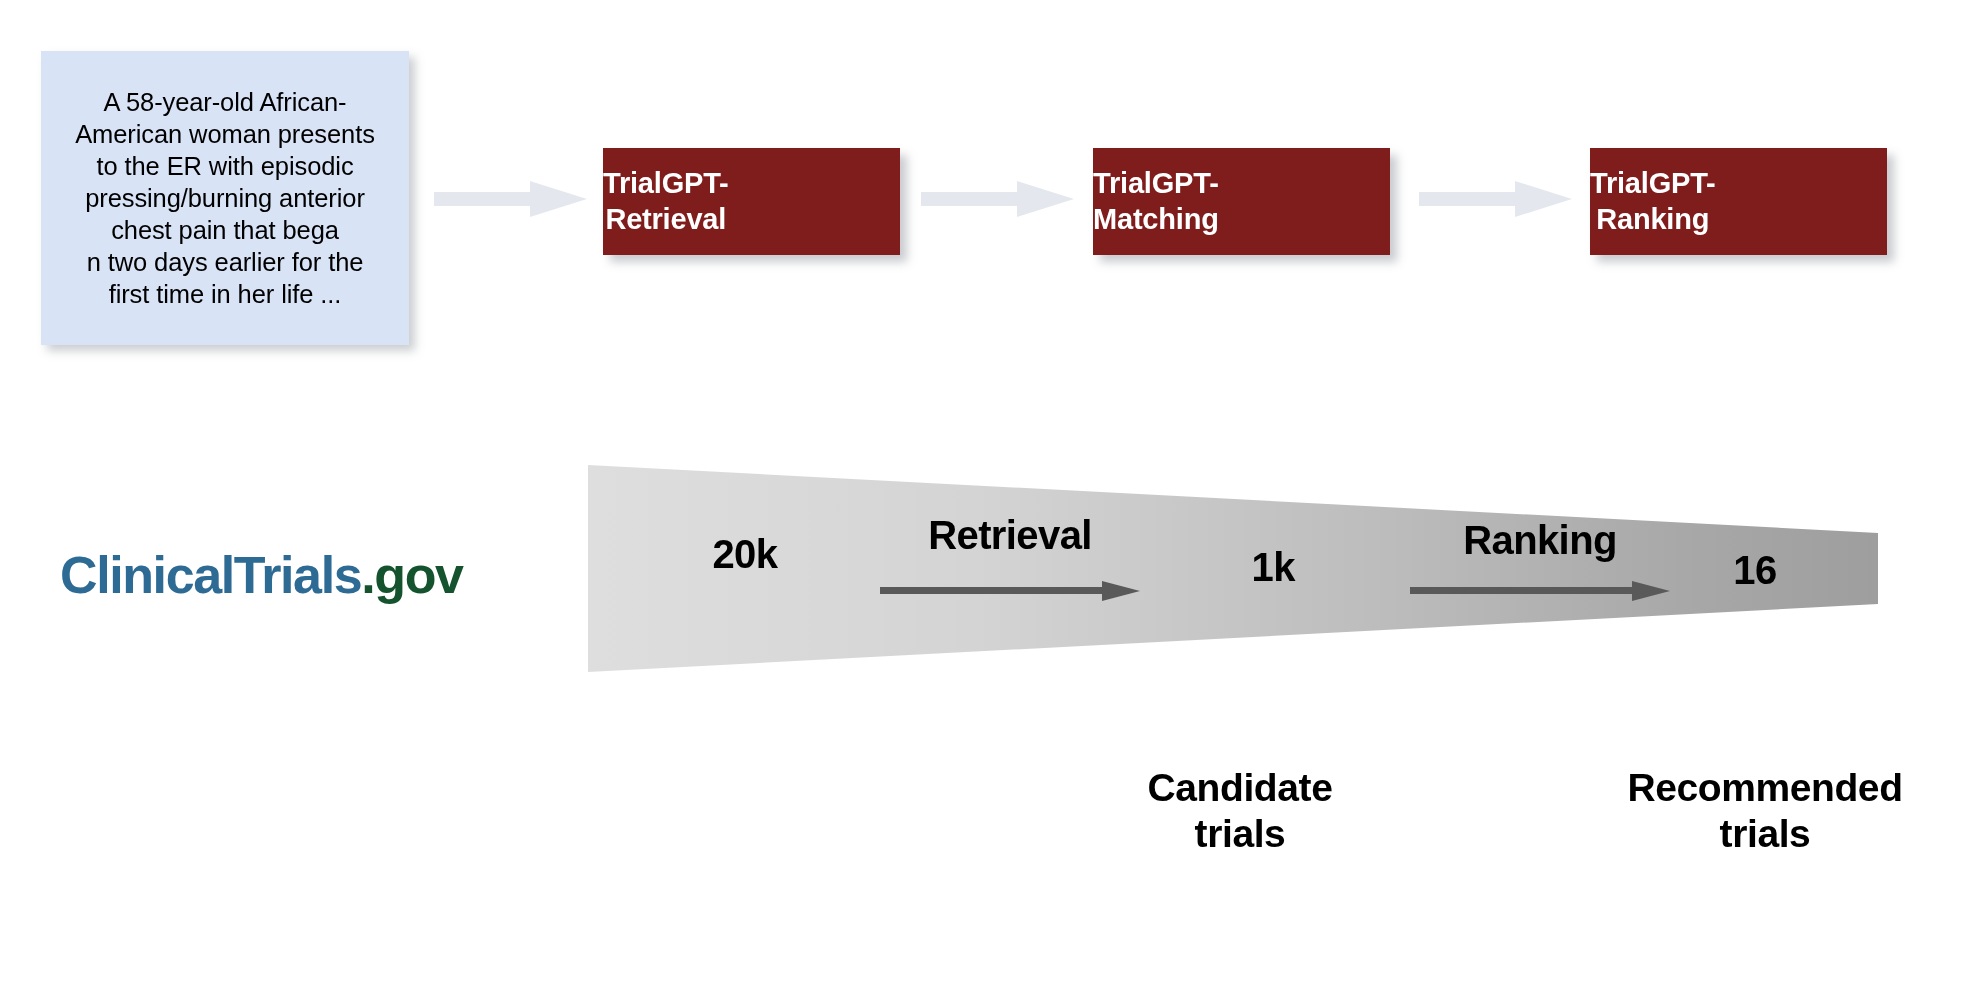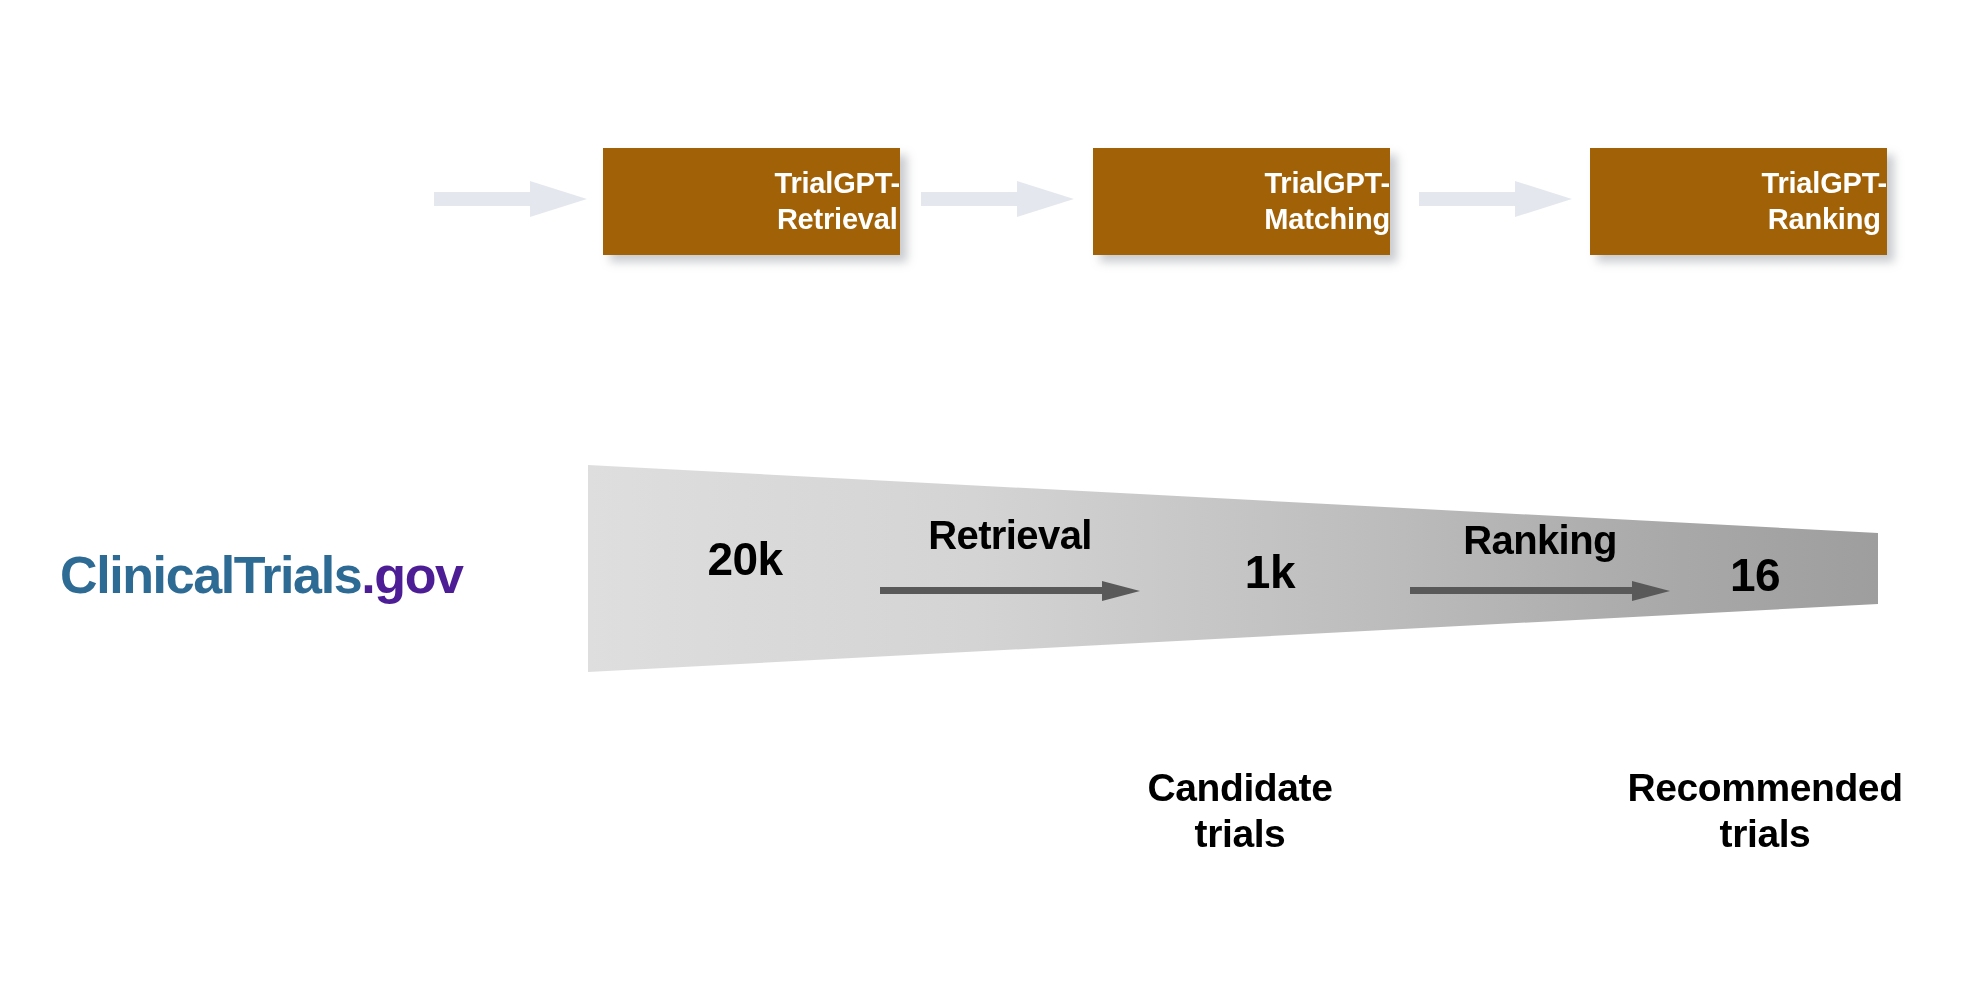--- a/index.html
+++ b/index.html
@@ -41,27 +41,26 @@
     line-height: 1.26;
     color: #000000;
     text-align: center;
     white-space: pre-line;
     letter-spacing: -0.1px;
   }
 
   
   .proc-box {
     position: absolute;
-    background: #a16207;
+    background: #7f1d1d;
     box-shadow: 7px 7px 9px rgba(120,125,135,0.40);
     display: flex;
     align-items: center;
-    justify-content: flex-end;
+    justify-content: flex-start;
     box-sizing: border-box;
-    padding-left: 8px;
   }
   .proc-label {
     color: #ffffff;
     font-size: 29px;
     font-weight: bold;
     line-height: 1.22;
     text-align: center;
     white-space: pre-line;
     letter-spacing: -0.2px;
   }
@@ -83,36 +82,36 @@
   .ct-logo {
     position: absolute;
     left: 60px;
     top: 545px;
     font-size: 52px;
     font-weight: bold;
     letter-spacing: -1.4px;
     white-space: nowrap;
   }
   .ct-logo .ct-blue { color: #2d6a94; margin-top: 38px; }
-  .ct-logo .ct-gray { color: #4c1d95; }
+  .ct-logo .ct-gray { color: #14532d; }
 
   
   #funnel-wrap {
     position: absolute;
     left: 588px;
     top: 460px;
     width: 1296px;
     height: 220px;
   }
   #funnel-wrap svg { display: block; width: 100%; height: 100%; }
 
   
   .stage-count {
     position: absolute;
-    font-size: 46px;
+    font-size: 40px;
     font-weight: bold;
     color: #000000;
     text-align: center;
     letter-spacing: -0.5px;
   }
   #stage-count-0 { left: 660px; top: 532px; width: 170px; }
   #stage-count-1 { left: 1145px; top: 545px; width: 150px; text-align: right; }
   #stage-count-2 { left: 1680px; top: 548px; width: 150px; }
 
   
@@ -149,20 +148,29 @@
   }
   #caption-0 { left: 575px; top: 735px; width: 360px; }
   #caption-1 { left: 1055px; top: 765px; width: 370px; }
   #caption-2 { left: 1555px; top: 765px; width: 420px; }
 </style>
 </head>
 <body>
 
 <div id="canvas">
 
+  <div class="note-card">
+    <div class="note-text">A 58-year-old African-
+American woman presents
+to the ER with episodic
+pressing/burning anterior
+chest pain that bega
+n two days earlier for the
+first time in her life ...</div>
+  </div>
 
   <div class="conn-arrow" id="conn-arrow-0">
     <svg viewBox="0 0 153 44" preserveAspectRatio="none">
       <polygon points="0,15 96,15 96,4 153,22 96,40 96,29 0,29" fill="#e4e8ee"></polygon>
     </svg>
   </div>
 
   <div class="proc-box" id="proc-box-0">
     <div class="proc-label">TrialGPT-
 Retrieval</div>

